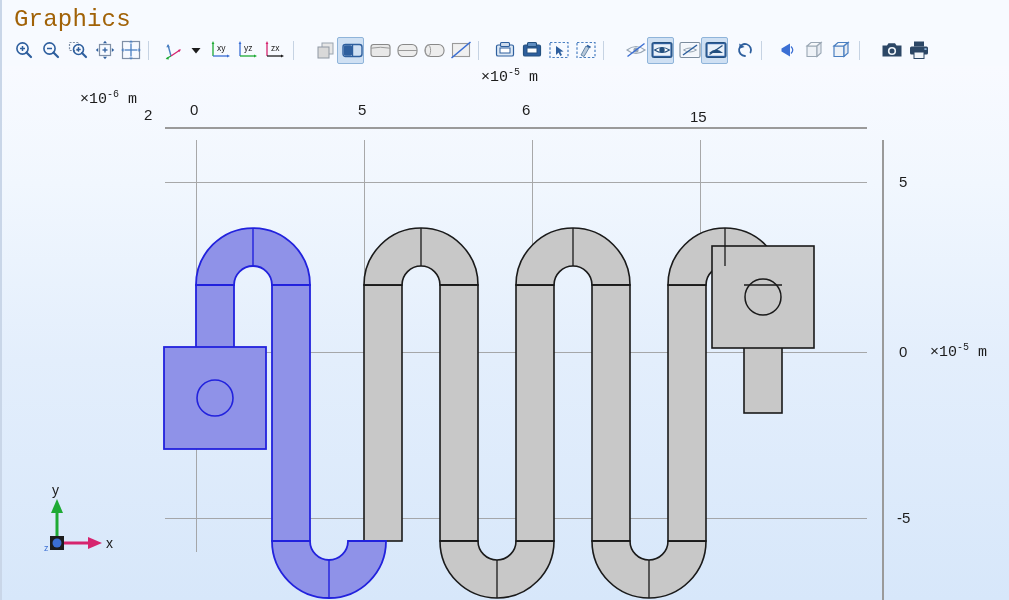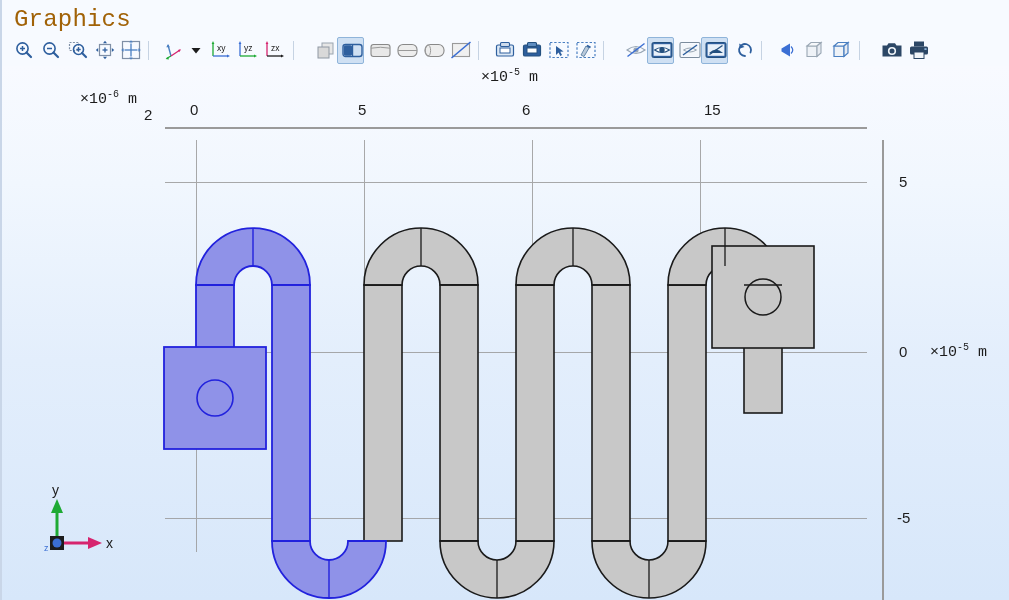--- a/index.html
+++ b/index.html
@@ -381,21 +381,21 @@
     </div>
 
     <div class="axlabel" style="left:78px; top:23px;text-align:center;">
       <span>×10</span><sup>-6</sup>&nbsp;<span>m</span>
     </div>
     <div class="tick" style="left:142px; top:40px;">2</div>
 
     <div class="tick" style="left:188px; top:35px;">0</div>
     <div class="tick" style="left:356px; top:35px;">5</div>
     <div class="tick" style="left:520px; top:35px;">6</div>
-    <div class="tick" style="left:688px; top:35px;margin-left:14px;">15</div>
+    <div class="tick" style="left:688px; top:42px;">15</div>
 
     <div class="axisline-h" style="left:163px; top:61px; width:702px;"></div>
 
     <div class="axisline-v" style="left:880px; top:74px; height:478px;"></div>
 
     <div class="tick" style="left:897px; top:107px;">5</div>
     <div class="tick" style="left:897px; top:277px;">0</div>
     <div class="tick" style="left:895px; top:443px;">-5</div>
 
     <div class="axlabel" style="left:928px; top:276px;">

